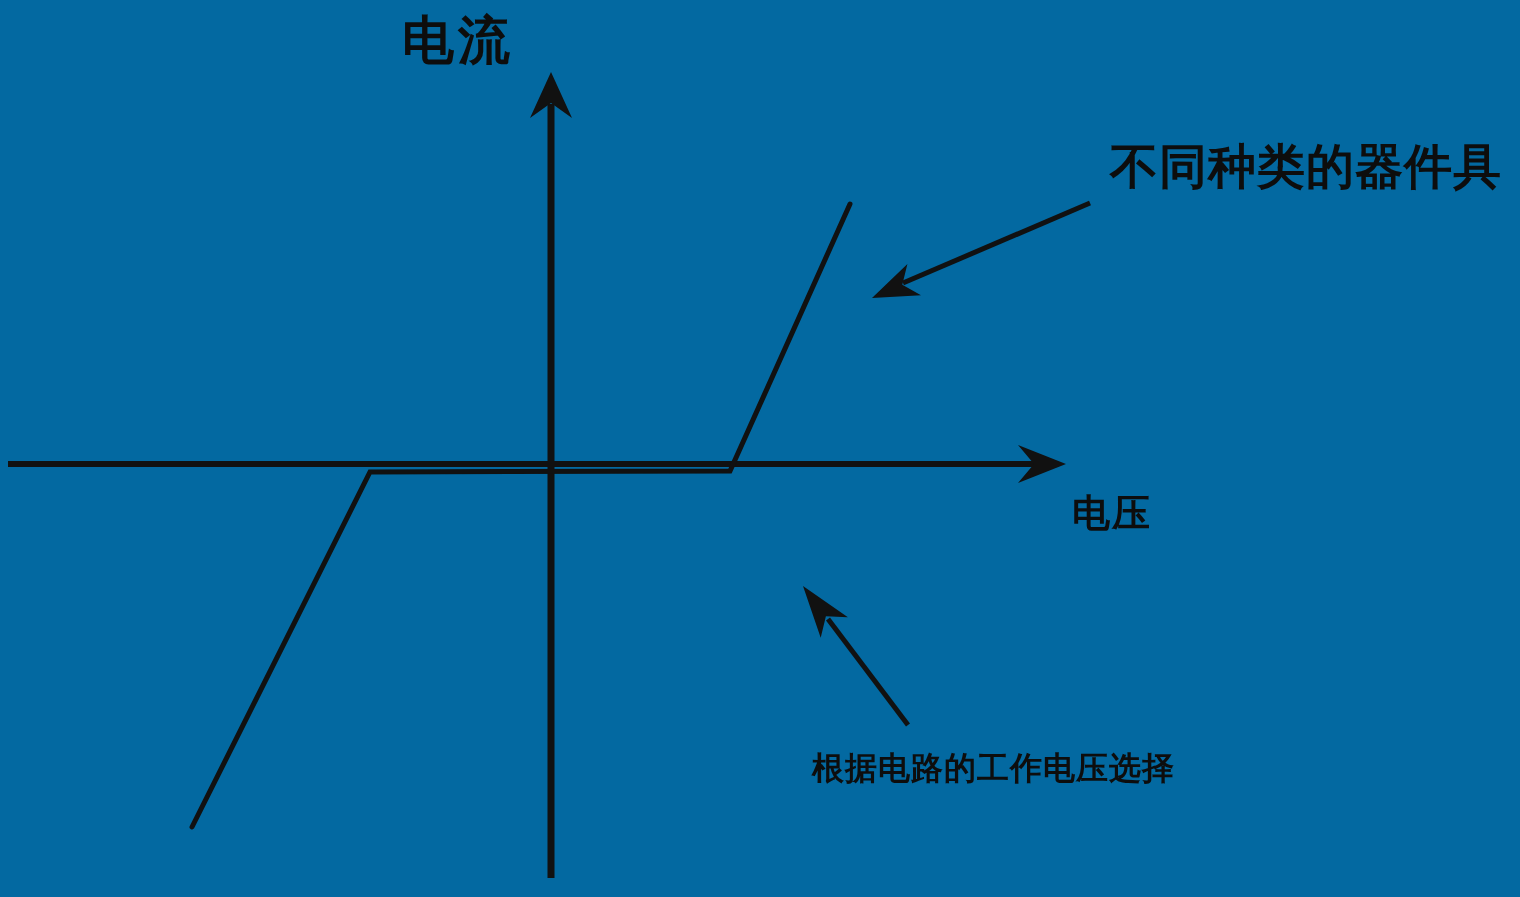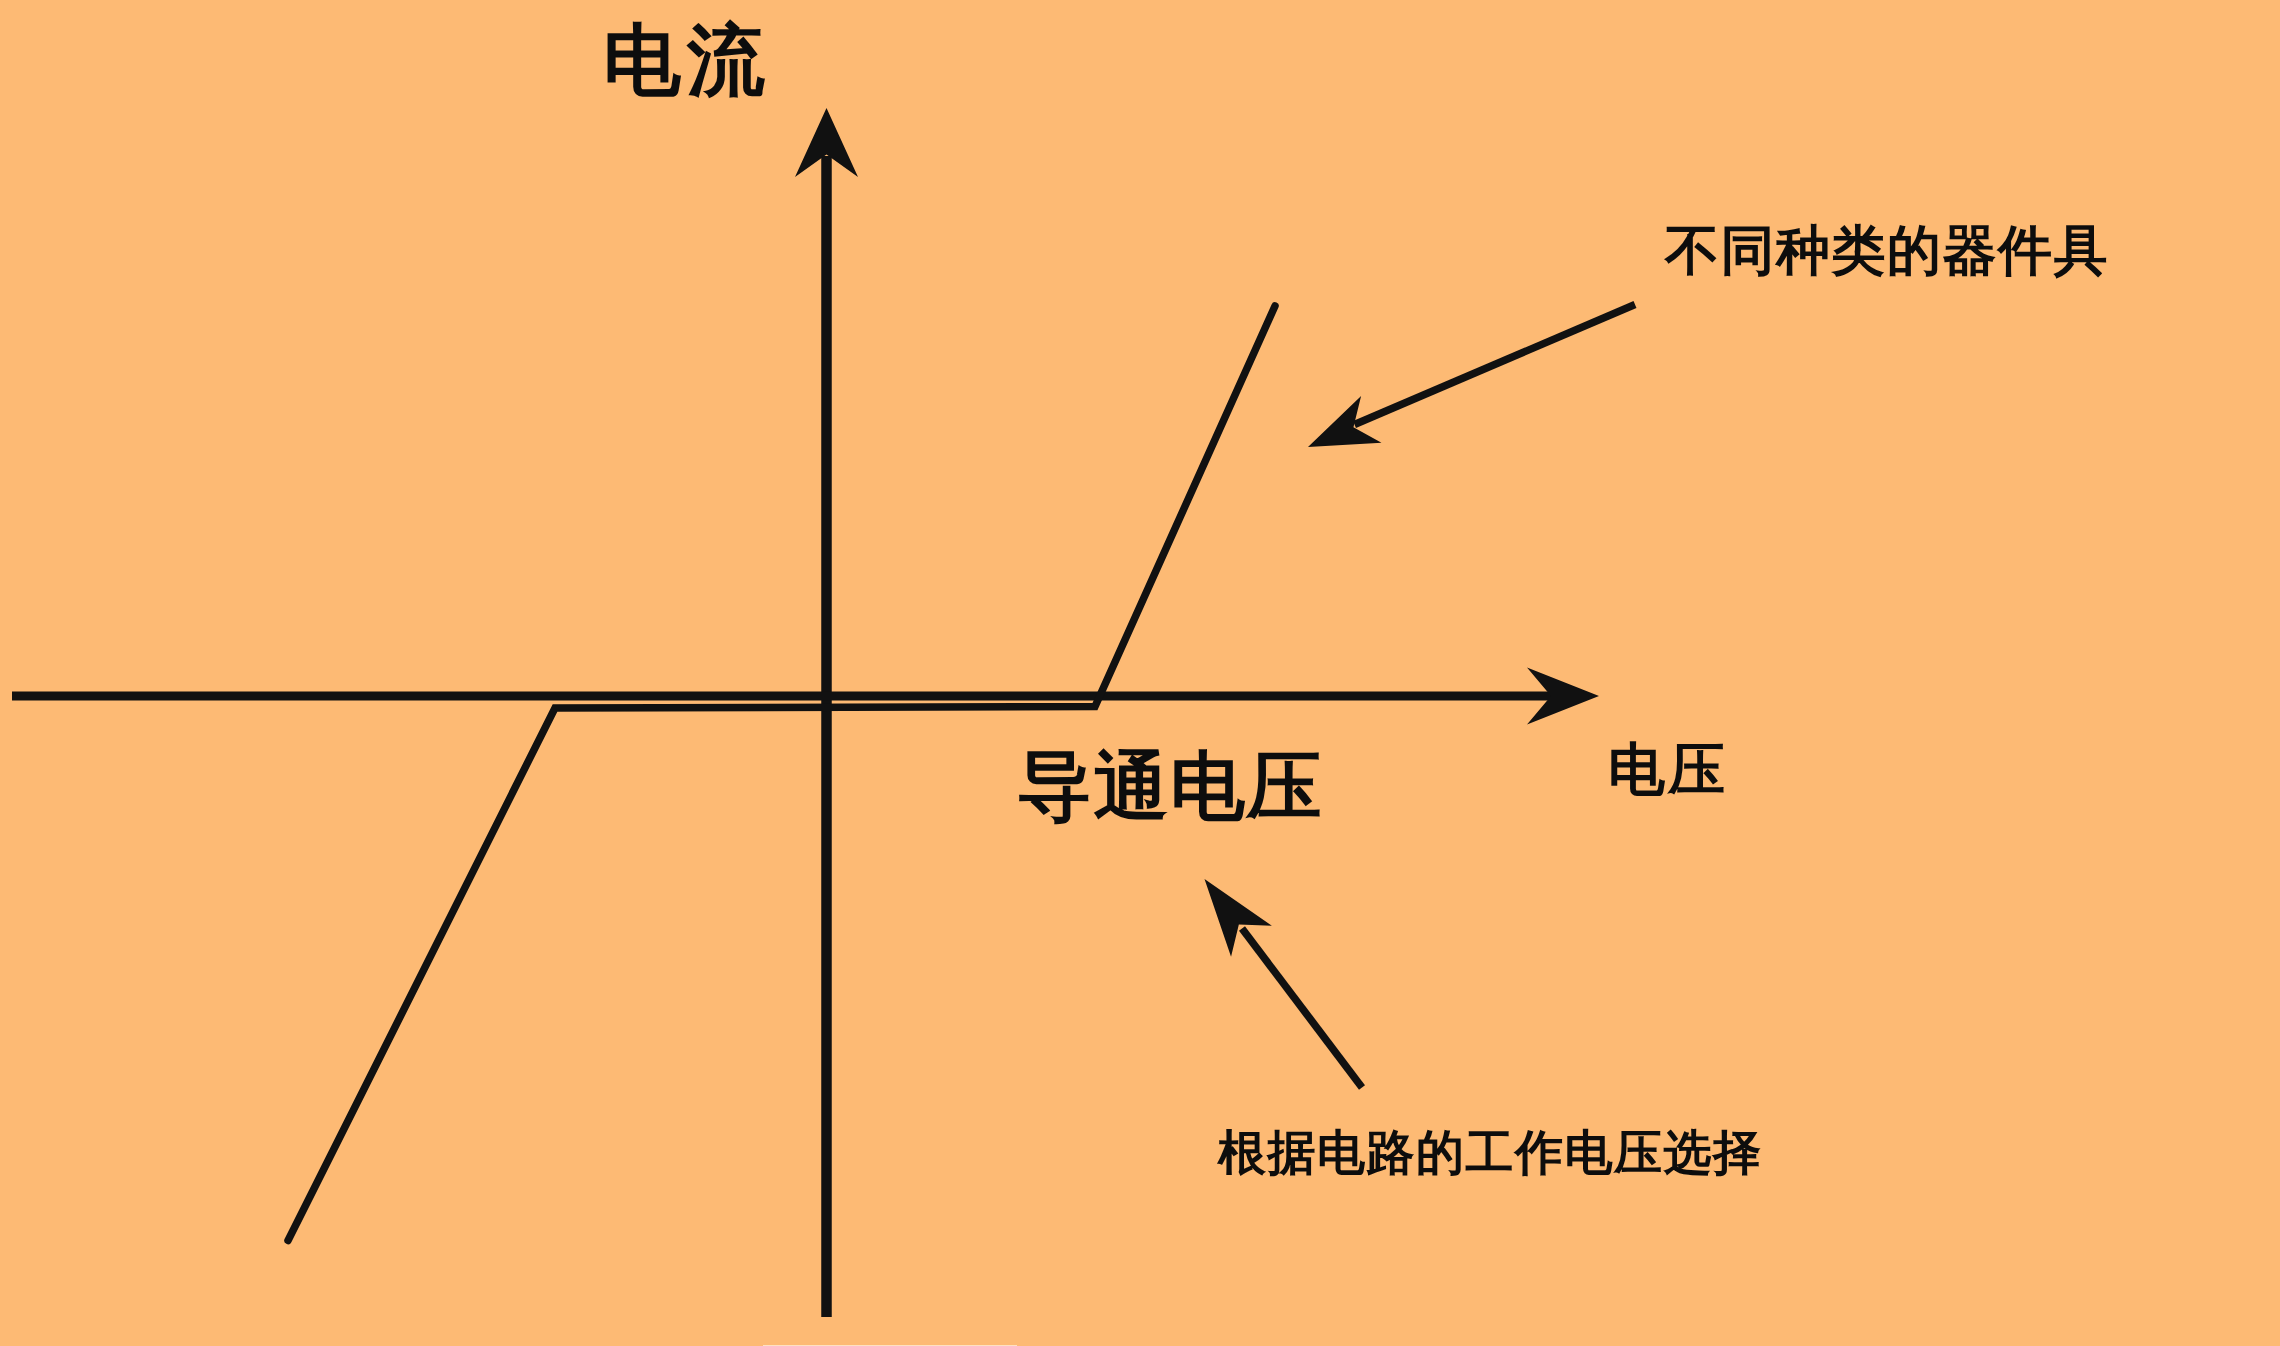--- a/index.html
+++ b/index.html
@@ -4,42 +4,42 @@
 <style>
   html, body {
     margin: 0;
     padding: 0;
     background: #ffffff;
   }
   .canvas {
     position: relative;
     width: 1520px;
     height: 897px;
-    background: #fdba74;
+    background: #0369a1;
     overflow: hidden;
     font-family: "Liberation Sans", "DejaVu Sans", sans-serif;
   }
   .plot-svg {
     position: absolute;
     left: 0;
     top: 0;
     width: 1520px;
     height: 897px;
   }
   .label {
     position: absolute;
     color: #0d0d0d;
     font-weight: 700;
     white-space: nowrap;
     font-family: "Liberation Sans", "DejaVu Sans", sans-serif;
   }
   .label-current  { left: 402px;  top: 6px;   font-size: 52px; letter-spacing: 4px; }
   .label-voltage  { left: 1072px; top: 488px; font-size: 38px; letter-spacing: 2px; }
   .label-turnon   { left: 678px;  top: 491px; font-size: 50px; letter-spacing: 1px; }
-  .label-slope    { left: 1110px; top: 136px; font-size: 36px; line-height: 62px; letter-spacing: 1px; }
+  .label-slope    { left: 1110px; top: 136px; font-size: 48px; line-height: 62px; letter-spacing: 1px; }
   .label-slope .note-line { display: block; }
   .label-select   { left: 812px;  top: 747px; font-size: 32px; letter-spacing: 1px; }
   .ink-stroke { stroke: #111111; fill: none; }
   .ink-fill   { fill: #111111; stroke: none; }
 </style>
 </head>
 <body>
 
 <div class="canvas">
 
@@ -57,21 +57,20 @@
     <polygon points="872,298 907.4,264 902.3,284.8 921,295.2" class="ink-fill"></polygon>
 
     <line x1="908" y1="725" x2="828" y2="619" stroke-width="5" class="ink-stroke"></line>
     <polygon points="803,586 847.9,617.2 825.9,616.3 820.7,637.8" class="ink-fill"></polygon>
   </svg>
 
   <div class="label label-current">电流</div>
 
   <div class="label label-voltage">电压</div>
 
-  <div class="label label-turnon">导通电压</div>
 
   <div class="label label-slope">
     <span class="note-line">不同种类的器件具</span>
   </div>
 
   <div class="label label-select">根据电路的工作电压选择</div>
 
 </div>
 
 </body></html>

